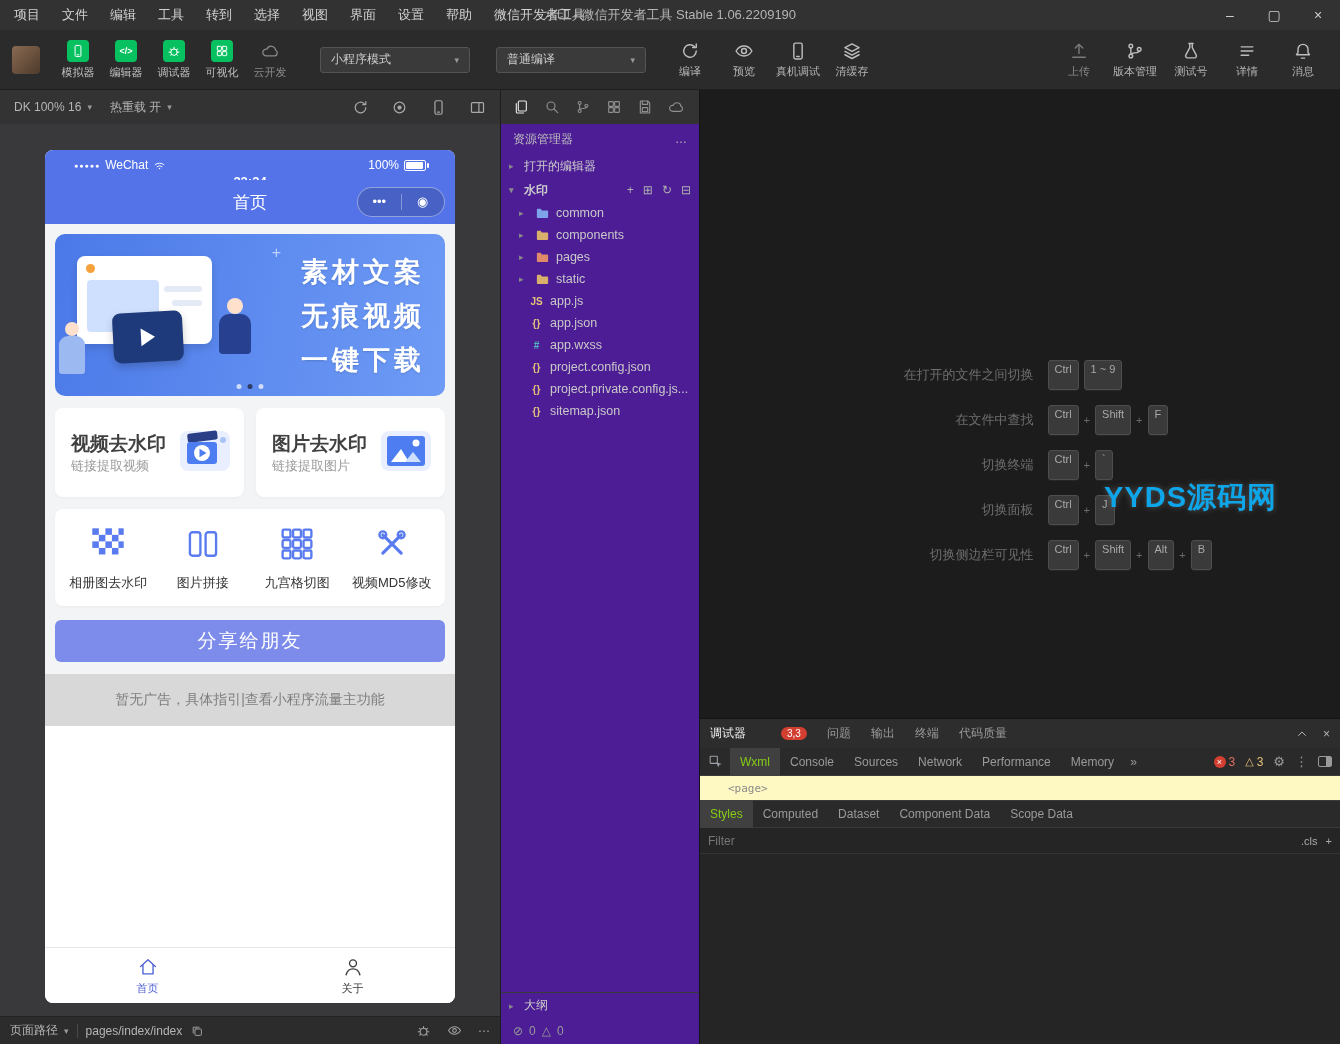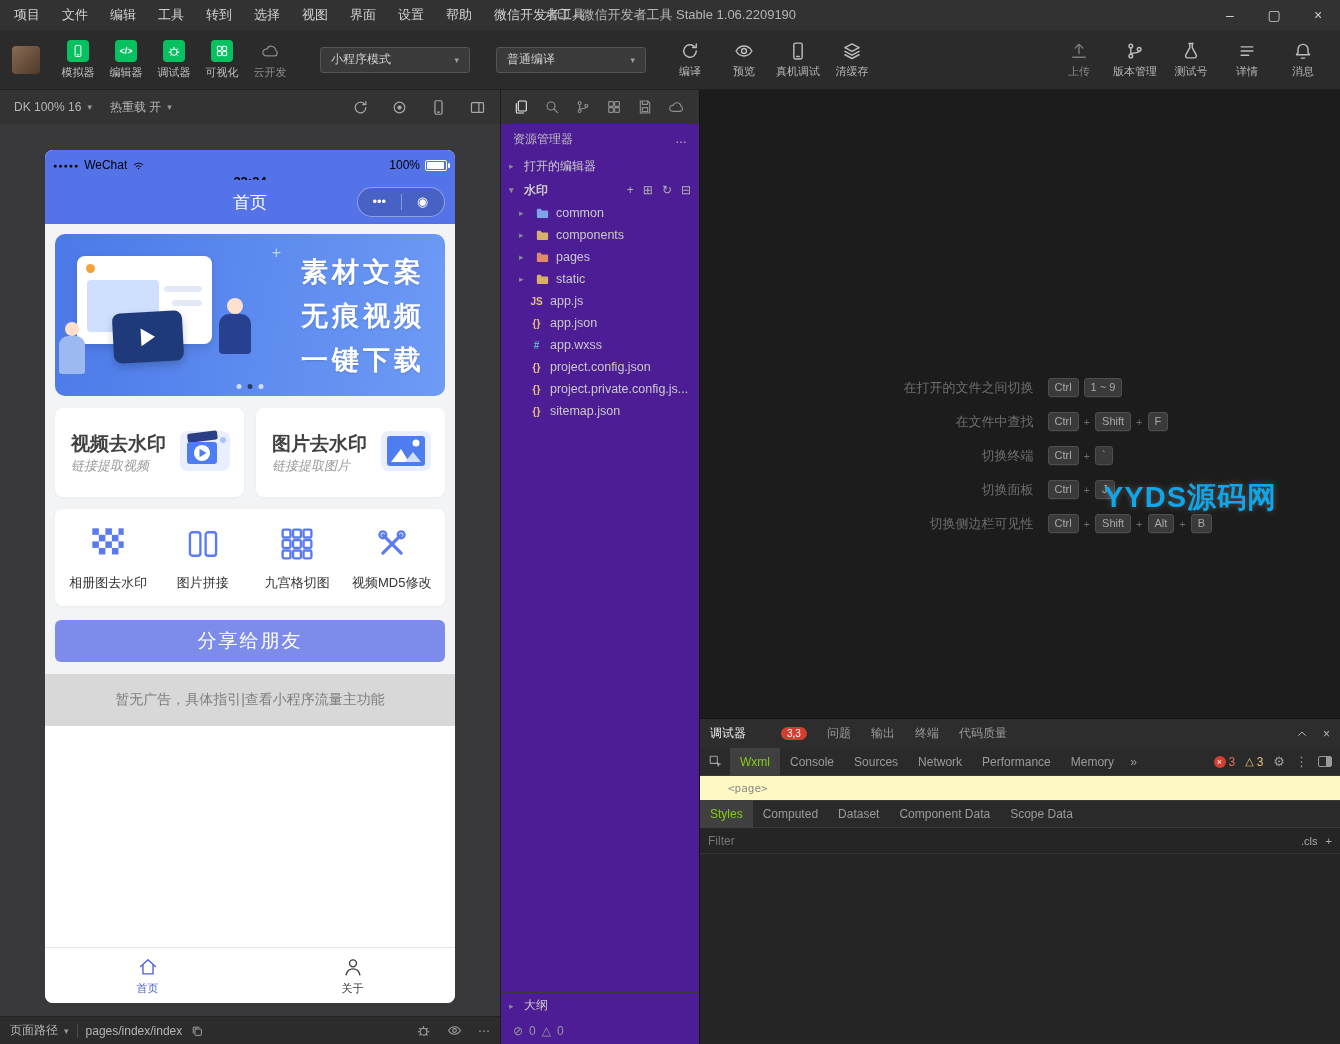--- a/index.html
+++ b/index.html
@@ -44,21 +44,21 @@
   
   .sim-toolbar { height:34px; background:#333333; display:flex; align-items:center; padding:0 14px; gap:18px; flex:0 0 auto; }
   .chip { display:flex; align-items:center; gap:6px; color:#b5b5b5; font-size:12px; }
   .chip .caret { font-size:9px; color:#9a9a9a; }
   .sim-tools { margin-left:auto; display:flex; gap:22px; color:#a8a8a8; }
   .sim-tools .sicon svg.ic { width:17px; height:17px; }
   .sim-body { flex:1; position:relative; }
 
   
   .phone { width:410px; height:853px; margin:26px auto 0; background:#ffffff; border-radius:8px; overflow:hidden; display:flex; flex-direction:column; }
-  .p-status { height:30px; background:#5573e8; color:#000000; display:flex; align-items:center; padding:0 8px; font-size:12px; }
+  .p-status { height:30px; background:#5573e8; color:#ffffff; display:flex; align-items:center; padding:0 29px; font-size:12px; }
   .p-status .left { display:flex; align-items:center; gap:5px; width:150px; }
   .p-status .dots { font-size:7px; letter-spacing:1px; }
   .p-status .time { flex:1; text-align:center; font-weight:bold; font-size:13px;margin-top:33px; }
   .p-status .right { width:150px; display:flex; align-items:center; justify-content:flex-end; gap:5px; }
   .batt { width:22px; height:11px; border:1px solid #fff; border-radius:2px; position:relative; }
   .batt::after { content:""; position:absolute; left:1px; top:1px; bottom:1px; width:17px; background:#fff; border-radius:1px; }
   .batt::before { content:""; position:absolute; right:-4px; top:2px; width:2px; height:5px; background:#fff; border-radius:1px; }
   .p-nav { height:44px; background:#5573e8; color:#fff; position:relative; display:flex; align-items:center; justify-content:center; }
   .p-nav .title { font-size:17px; }
   .capsule { position:absolute; right:10px; top:7px; width:88px; height:30px; border:1px solid rgba(255,255,255,.4); background:rgba(0,0,0,.15); border-radius:15px; display:flex; align-items:center; }
@@ -85,21 +85,21 @@
   .ill .p2-body { position:absolute; left:4px; top:102px; width:26px; height:38px; border-radius:9px 9px 3px 3px; background:#9db9f2; }
   .ill .plus { position:absolute; right:-6px; top:10px; color:rgba(255,255,255,.6); font-size:16px; }
   .b-dots { position:absolute; left:50%; transform:translateX(-50%); bottom:7px; display:flex; gap:6px; }
   .b-dots i { width:5px; height:5px; border-radius:50%; background:rgba(255,255,255,.7); }
   .b-dots i.active { background:#2c3e66; }
 
   
   .cards { display:flex; gap:12px; margin-top:12px; }
   .fcard { flex:1; background:#fff; border-radius:8px; padding:16px 12px 16px 16px; display:flex; justify-content:space-between; align-items:center; box-shadow:0 1px 3px rgba(0,0,0,.04); }
   .fcard .t { font-size:19px; font-weight:bold; color:#404040; }
-  .fcard .s { font-size:13px; color:#9a9a9a; margin-top:0;font-style:italic; }
+  .fcard .s { font-size:13px; color:#9a9a9a; margin-top:0; }
 
   
   .tools-card { background:#fff; border-radius:8px; margin-top:12px; padding:18px 6px 14px; box-shadow:0 1px 3px rgba(0,0,0,.04); }
   .tool-grid { display:flex; }
   .tool { flex:1; display:flex; flex-direction:column; align-items:center; gap:10px; }
   .tool .tl { font-size:13px; color:#333; white-space:nowrap; }
   .tool svg { width:34px; height:34px; stroke:#5a7bf0; fill:none; stroke-width:1.8; stroke-linecap:round; }
   .tutorial { margin-top:18px; display:flex; align-items:center; justify-content:center; gap:8px; color:#5a7bf0; font-size:14px; }
   .tutorial .line { width:88px; height:1px; background:#5a7bf0; }
 
@@ -129,25 +129,25 @@
   .fold { width:15px; height:15px; flex:0 0 auto; }
   .fc-blue { color:#7fa3e8; } .fc-yellow { color:#d8b06c; } .fc-orange { color:#e08a6a; }
   .fg { width:15px; text-align:center; font-size:10px; font-weight:bold; flex:0 0 auto; }
   .fg-yellow { color:#e5c07b; } .fg-teal { color:#56b6c2; }
   .t-name { white-space:nowrap; overflow:hidden; text-overflow:ellipsis; }
   .outline-row { border-top:1px solid #3a3a3a; height:26px; }
   .exp-status { height:26px; display:flex; align-items:center; gap:6px; padding:0 12px; color:#9a9a9a; font-size:12px; flex:0 0 auto; }
 
   
   .editor { flex:1; position:relative; background:#1c1c1c; min-height:0; }
-  .shortcuts { position:absolute; left:1px; right:0; top:270px;margin-top:18px; }
+  .shortcuts { position:absolute; left:1px; right:0; top:270px; }
   .sc-row { display:flex; align-items:center; justify-content:center; margin-bottom:15px; }
   .sc-label { width:250px; text-align:right; margin-right:14px; color:#6e6e6e; font-size:13px; }
   .sc-keys { width:210px; display:flex; align-items:center; gap:5px; }
-  kbd { font-family:"Liberation Sans", sans-serif; display:inline-block; min-width:16px; padding:2px 6px 3px; background:#3a3a3a; border:1px solid #4e4e4e; border-radius:3px; color:#a8a8a8; font-size:11px; text-align:center; box-shadow:0 1px 0 #262626; }
+  kbd { font-family:"Liberation Sans", sans-serif; display:inline-block; min-width:16px; padding:2px 6px 14px; background:#3a3a3a; border:1px solid #4e4e4e; border-radius:3px; color:#a8a8a8; font-size:11px; text-align:center; box-shadow:0 1px 0 #262626; }
   .kplus { color:#6a6a6a; font-size:11px; }
   .watermark { position:absolute; left:404px; top:388px; color:#0ea5e9; font-size:29px; font-weight:bold; letter-spacing:1px; text-shadow:0 0 6px rgba(255,255,255,.25); }
 
   
   .debugger { height:326px; background:#252525; border-top:1px solid #141414; display:flex; flex-direction:column; flex:0 0 auto; }
   .dbg-tabs { height:29px; background:#2d2d2d; display:flex; align-items:center; padding:0 10px; gap:20px; font-size:12px; color:#9a9a9a; flex:0 0 auto; }
   .dbg-tab { display:flex; align-items:center; gap:6px; }
   .dbg-tab.active { color:#efefef; }
   .badge { background:#d23f31; color:#fff; font-size:10px; border-radius:8px; padding:1px 6px;margin-left:29px; }
   .dbg-tabs .rt { margin-left:auto; display:flex; align-items:center; gap:14px; color:#b5b5b5; }

